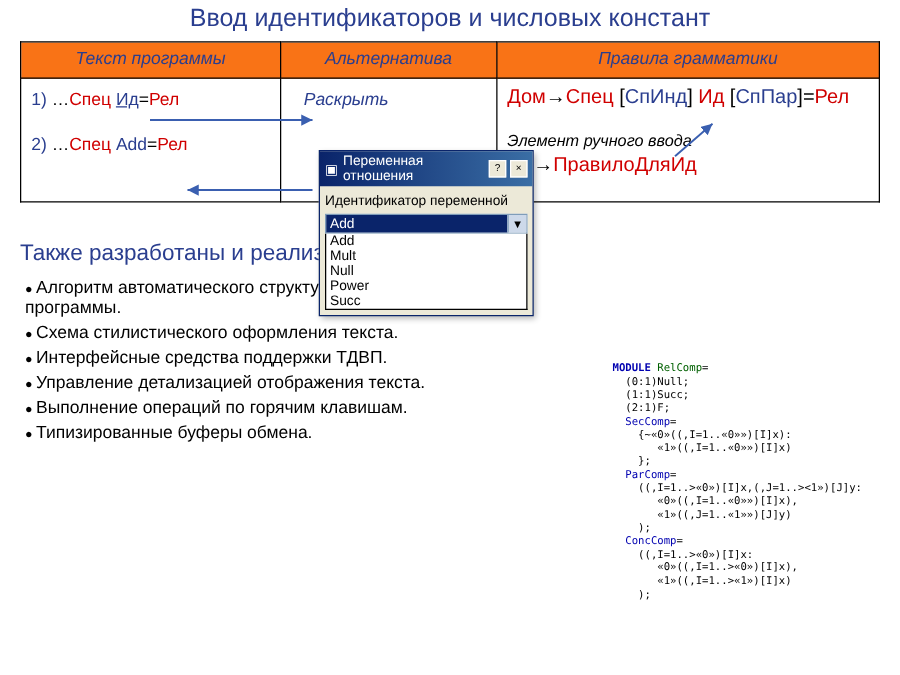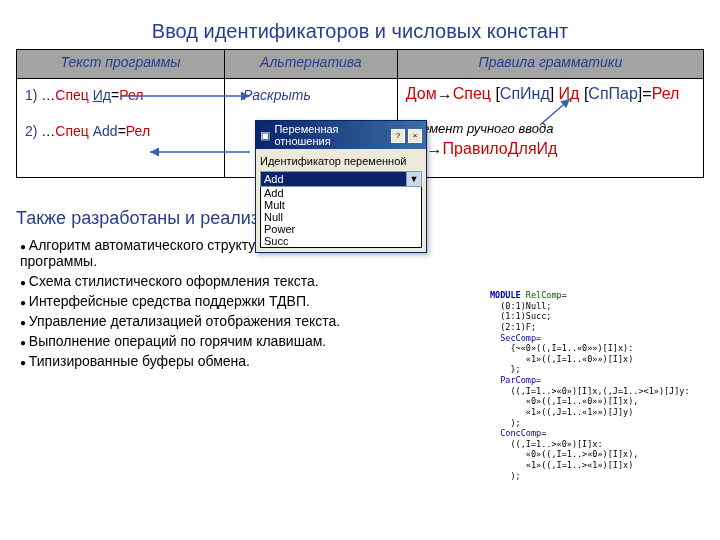--- a/index.html
+++ b/index.html
@@ -10,35 +10,35 @@
     font-family: Arial, sans-serif;
     background: #fff;
     color: #000;
     overflow: hidden;
     position: relative;
   }
   .title {
     color: #2a3e8f;
     font-size: 20px;
     text-align: center;
-    padding: 20px 0 6px 0;
+    padding: 4px 0 6px 0;
   }
   table.main {
     border-collapse: collapse;
     margin: 0 16px;
     width: 688px;
     font-size: 14px;
   }
   table.main th, table.main td {
     border: 1px solid #000;
     padding: 4px 8px;
     vertical-align: top;
   }
   table.main th {
-    background: #a3a3a3;
+    background: #f97316;
     color: #2a3e8f;
     font-weight: normal;
     font-style: italic;
     text-align: center;
     height: 20px;
   }
   .col1 { width: 200px; }
   .col2 { width: 160px; }
   .col3 { width: 300px; }
   .body-row td { height: 90px; position: relative; }

